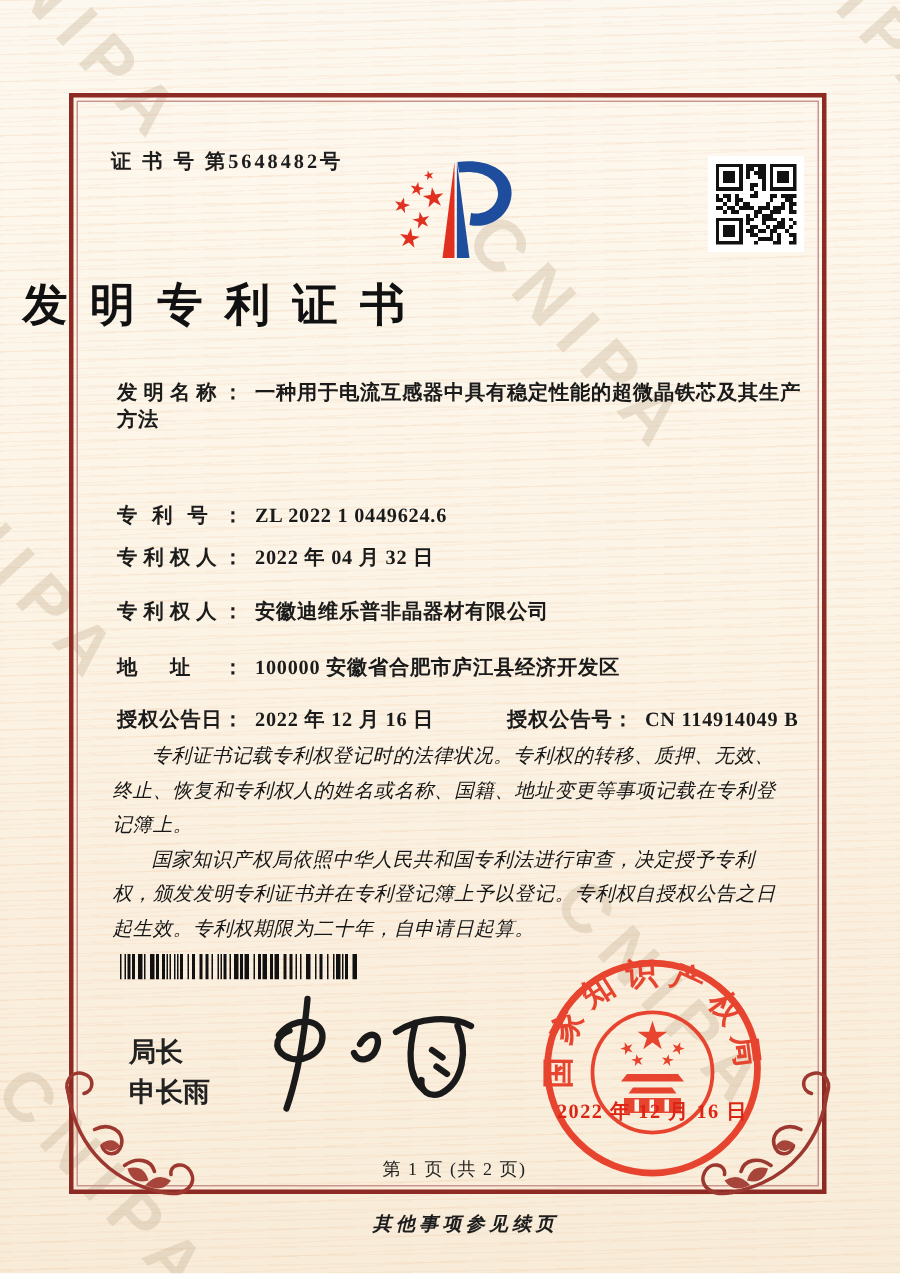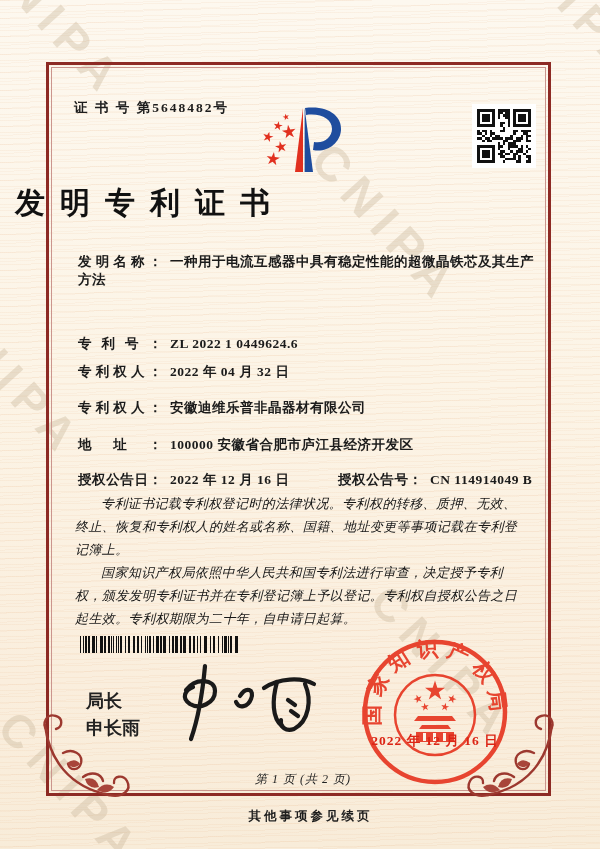--- a/index.html
+++ b/index.html
@@ -82,25 +82,25 @@
   .signature { position:absolute; left:160px; top:660px; width:175px; height:85px; }
 
   .seal { position:absolute; left:360px; top:637px; width:150px; height:150px; opacity:0.95; }
   .seal-date {
     position:absolute; left:358px; top:732px; width:154px; text-align:center;
     font-size:13.5px; font-weight:700; color:#dc2515; letter-spacing:1px;
   }
 
   .page-no {
     position:absolute; left:6px; right:0; top:771px; text-align:center;
-    font-size:12px; color:#222; letter-spacing:1px;font-style:italic;
+    font-size:12px; color:#222; letter-spacing:1px;
   }
   .cont-note {
     position:absolute; left:0; right:0; top:808px; text-align:center;
-    font-size:12.5px; font-weight:600; color:#1d1d1d; letter-spacing:3px;margin-left:21px;
+    font-size:12.5px; font-style:italic; font-weight:600; color:#1d1d1d; letter-spacing:3px;margin-left:21px;
   }
 
   .red { fill:#e1301f; }
   .blue { fill:#1f4d9e; }
   .sealred { stroke:#e73c27; fill:none; }
 </style>
 </head>
 <body>
 
 <div class="page">

